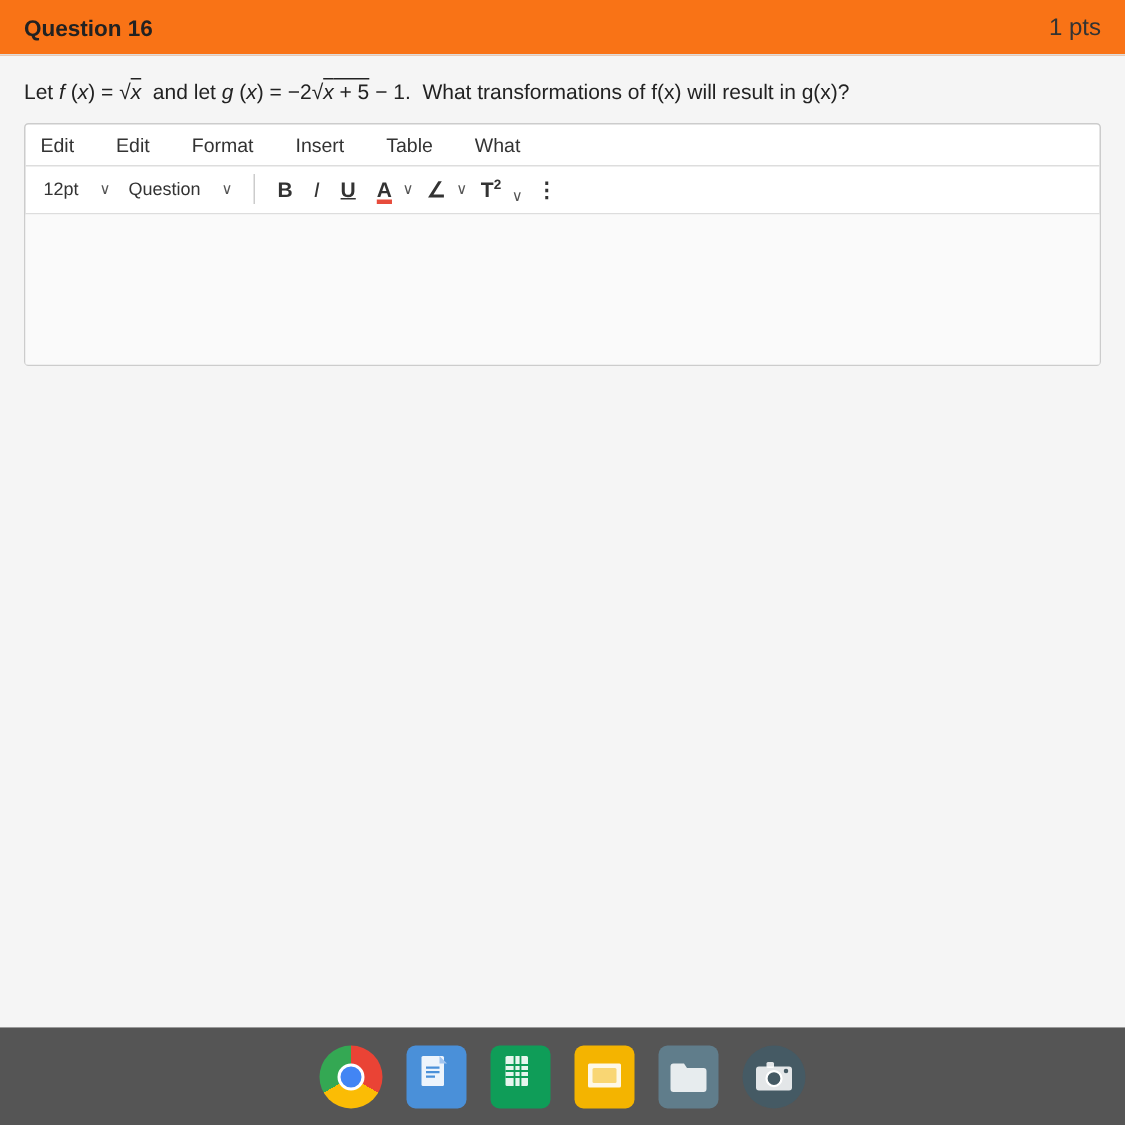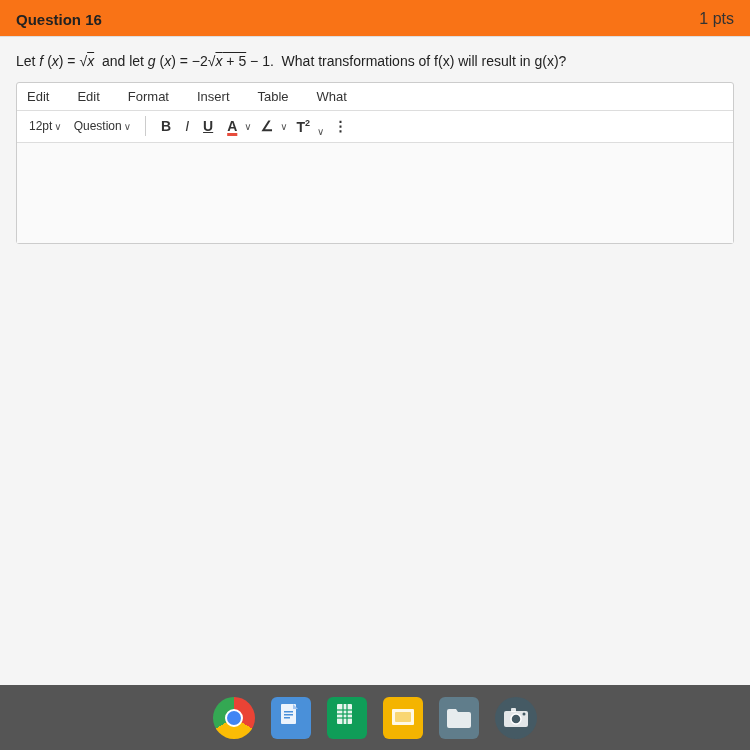--- a/index.html
+++ b/index.html
@@ -122,21 +122,21 @@
       gap: 4px;
       border-bottom: 1px solid #ddd;
     }
 
     .toolbar-select {
       font-size: 12px;
       color: #333;
       cursor: pointer;
       display: flex;
       align-items: center;
-      gap: 2px;
+      gap: 14px;
       padding: 2px 4px;
       justify-content: space-between;
     }
 
     .toolbar-divider {
       width: 1px;
       height: 20px;
       background: #ccc;
       margin: 0 6px;
     }

